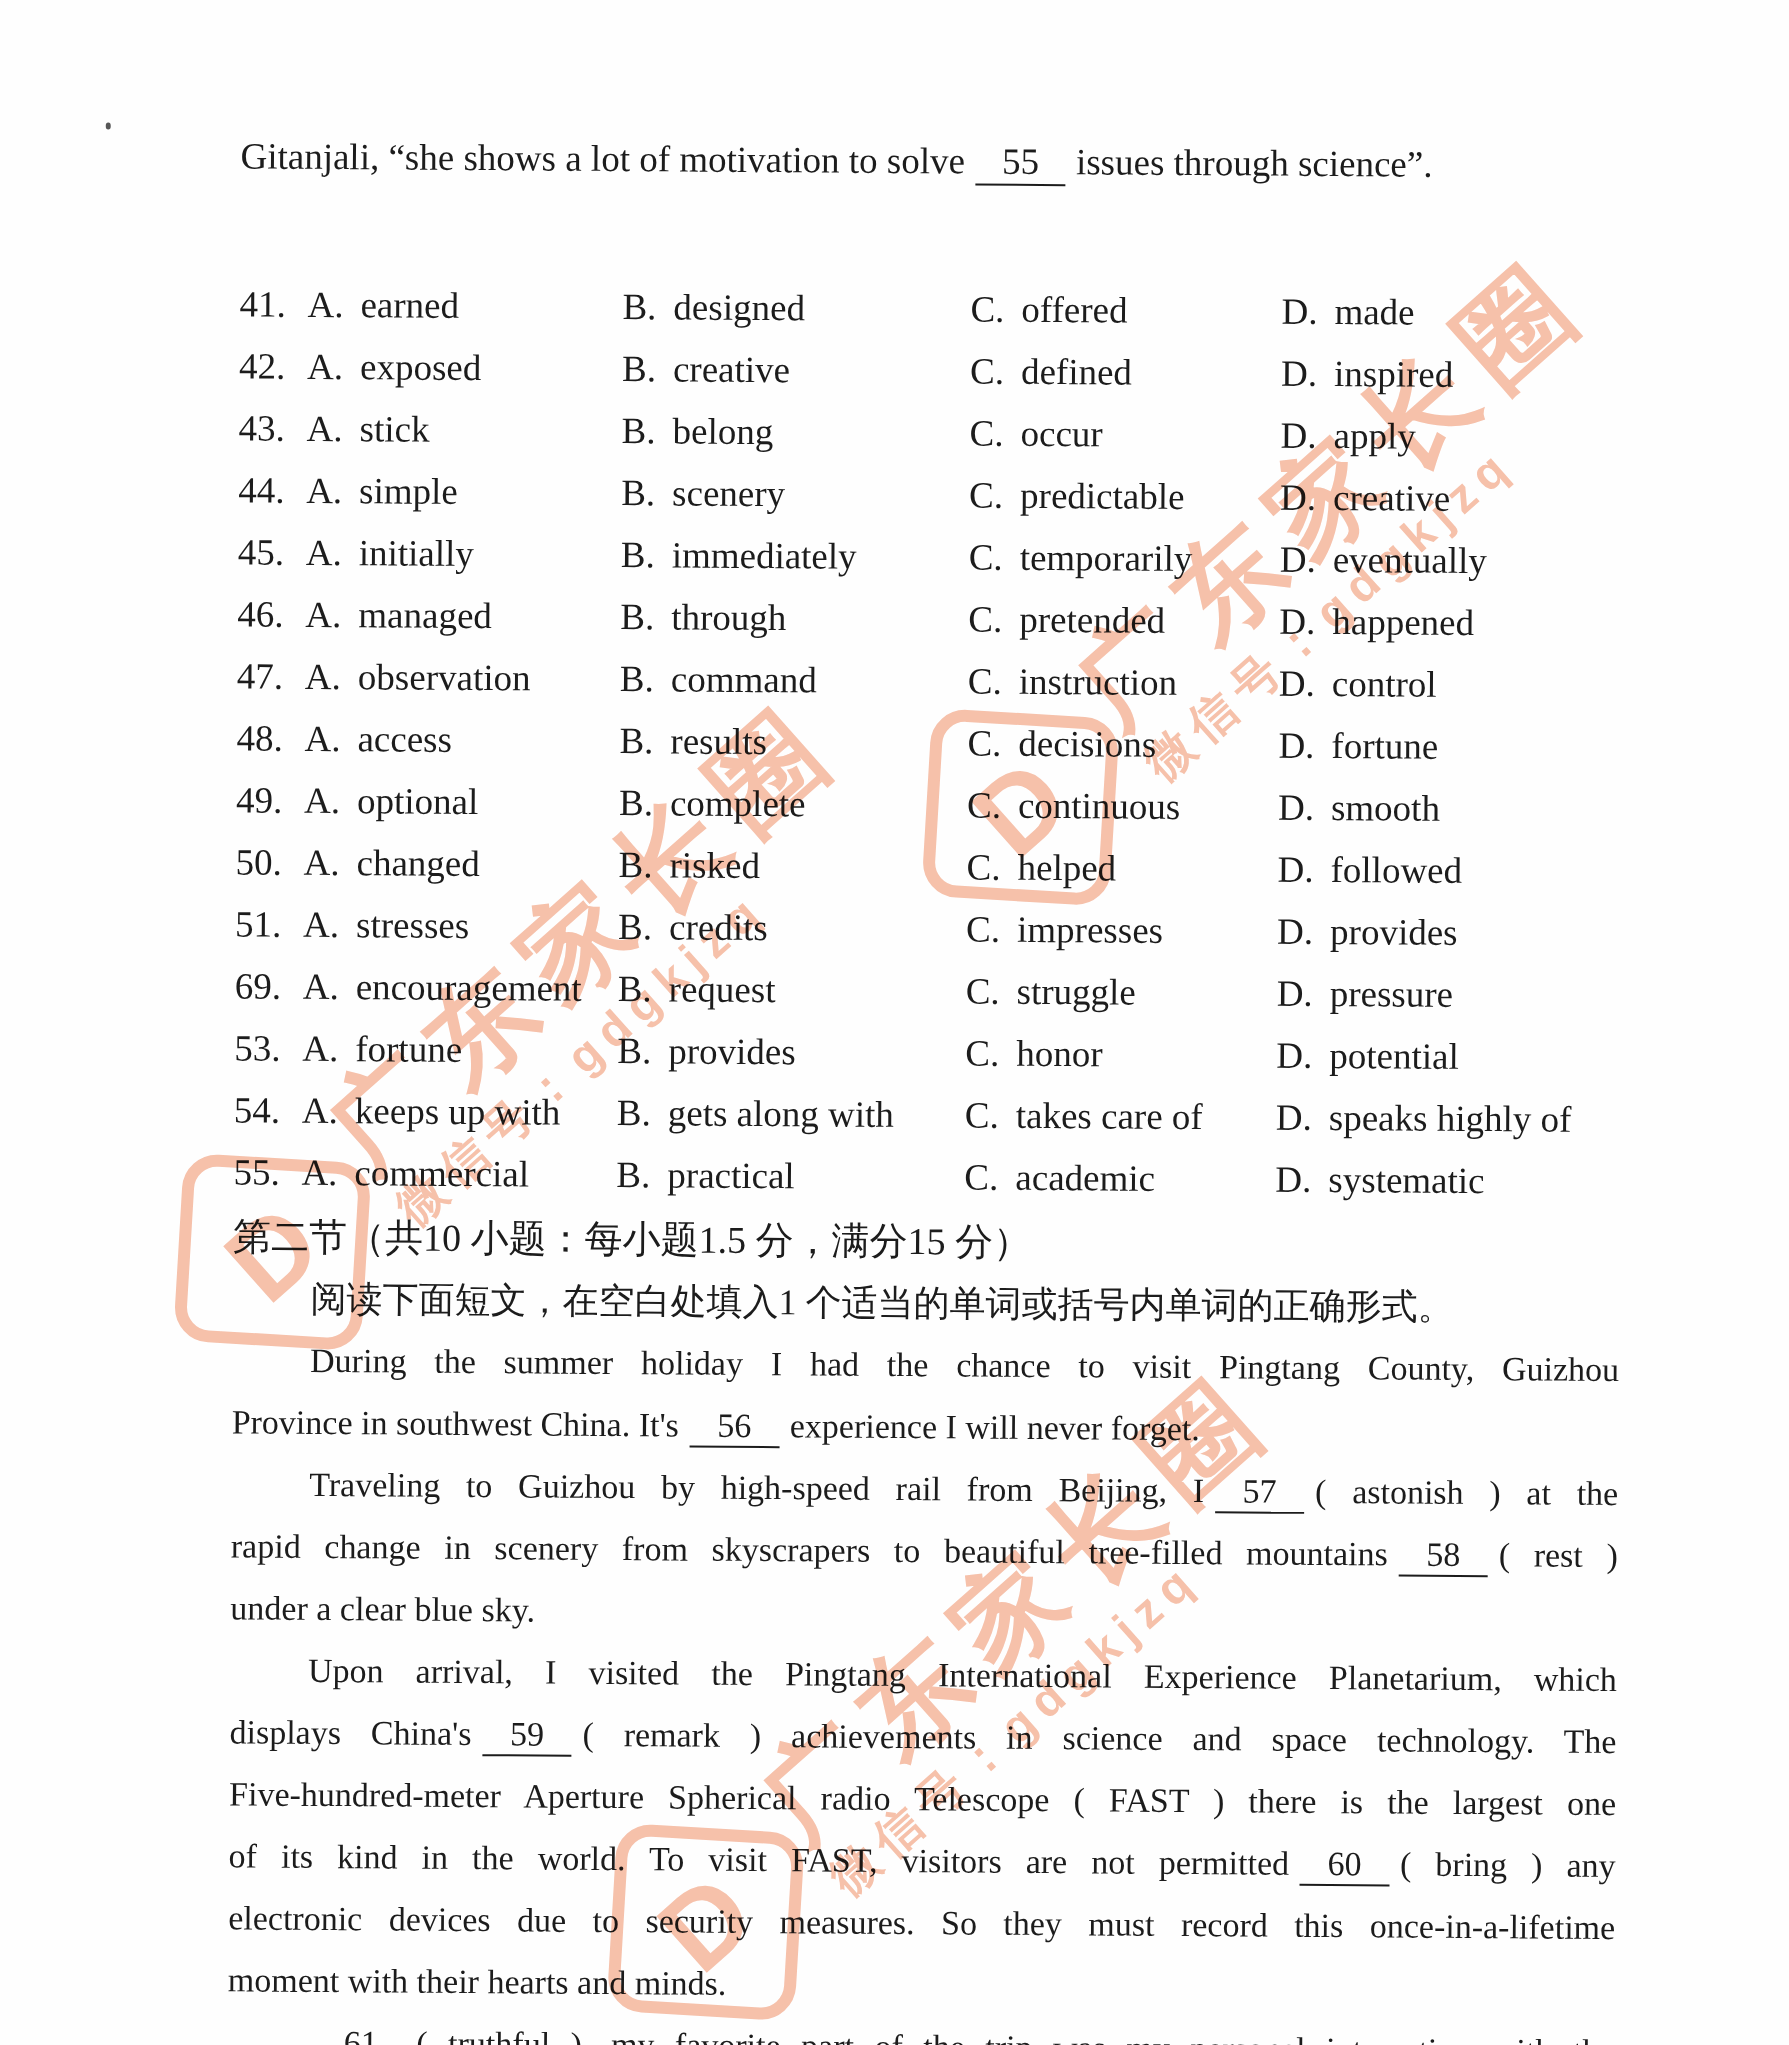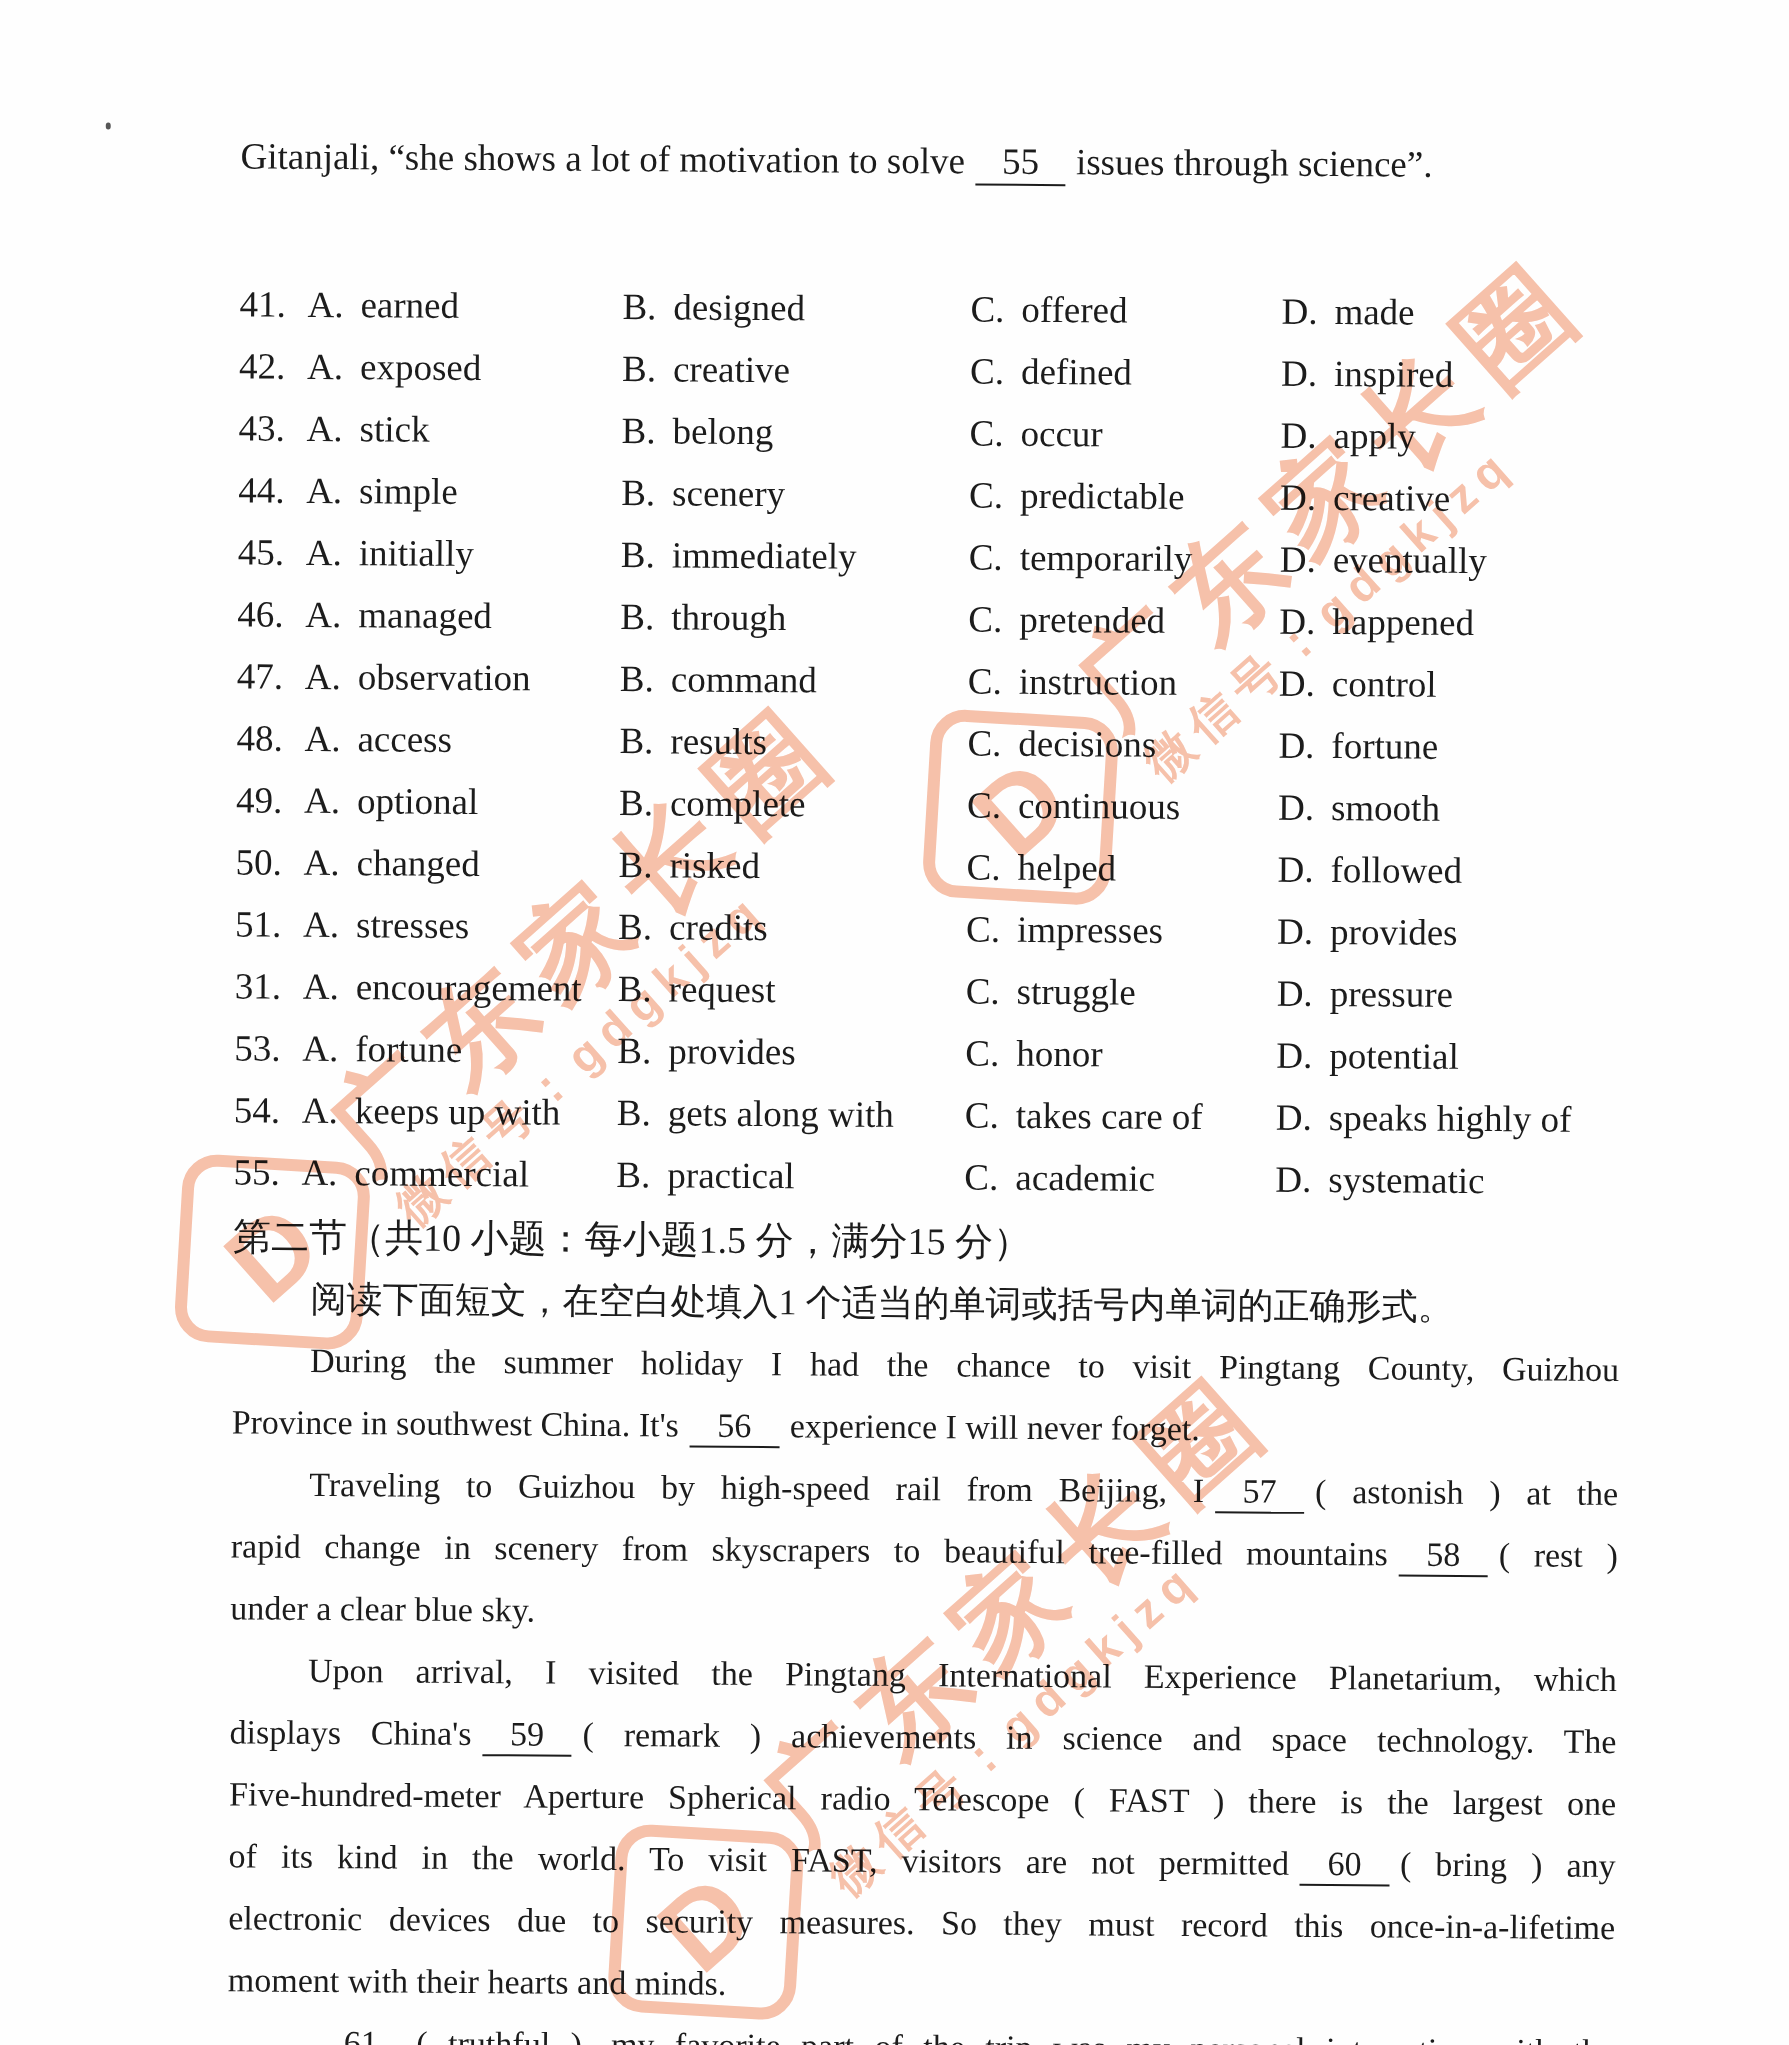--- a/index.html
+++ b/index.html
@@ -202,21 +202,21 @@
           <span><span class="olet">D.</span><span>followed</span></span>
         </div>
         <div class="qrow">
           <span>51.</span>
           <span><span class="olet">A.</span><span>stresses</span></span>
           <span><span class="olet">B.</span><span>credits</span></span>
           <span><span class="olet">C.</span><span>impresses</span></span>
           <span><span class="olet">D.</span><span>provides</span></span>
         </div>
         <div class="qrow">
-          <span>31.</span>
+          <span>69.</span>
           <span><span class="olet">A.</span><span>encouragement</span></span>
           <span><span class="olet">B.</span><span>request</span></span>
           <span><span class="olet">C.</span><span>struggle</span></span>
           <span><span class="olet">D.</span><span>pressure</span></span>
         </div>
         <div class="qrow">
           <span>53.</span>
           <span><span class="olet">A.</span><span>fortune</span></span>
           <span><span class="olet">B.</span><span>provides</span></span>
           <span><span class="olet">C.</span><span>honor</span></span>

